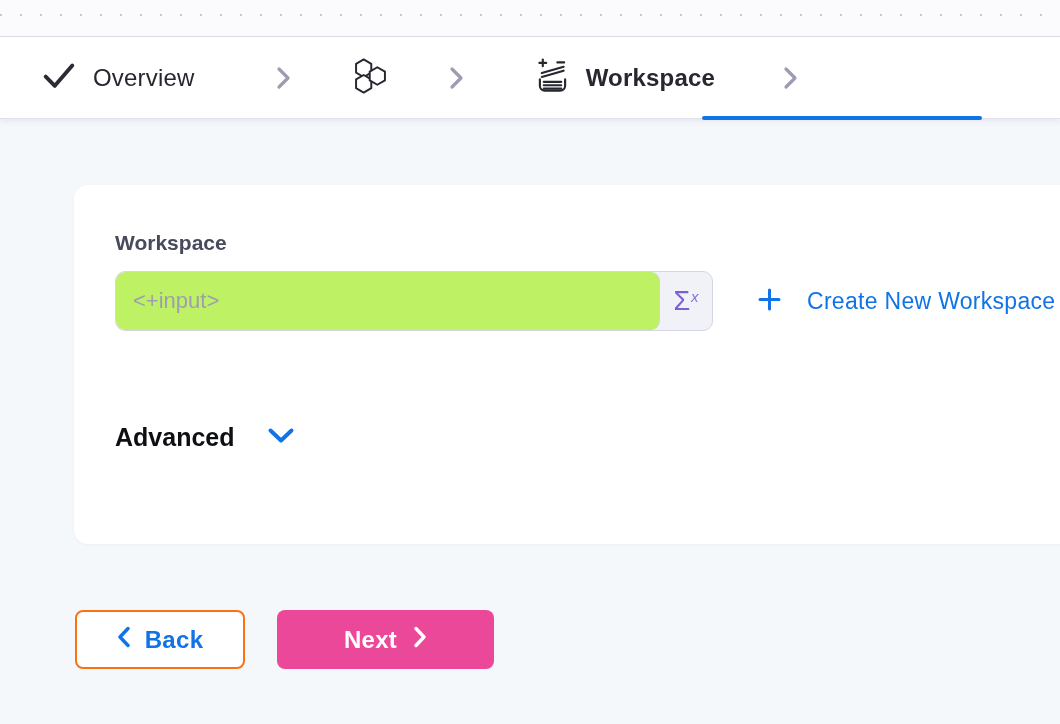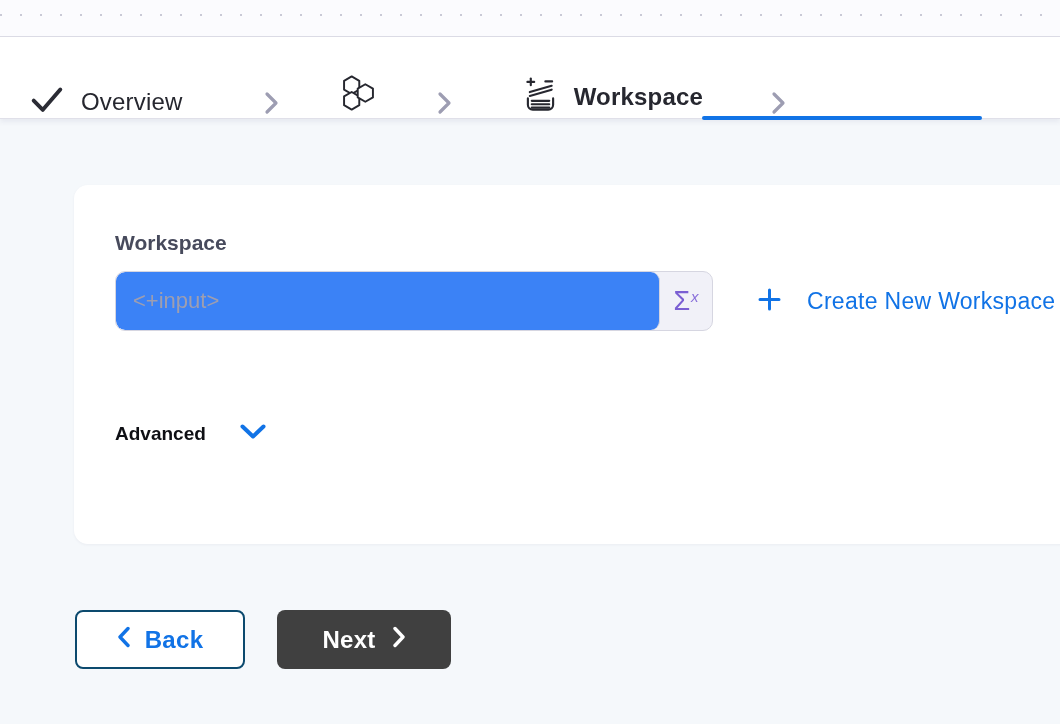--- a/index.html
+++ b/index.html
@@ -22,22 +22,22 @@
   }
 
   
   .stepper-bar {
     position: relative;
     height: 82px;
     background: #ffffff;
     border-bottom: 1px solid #e0e0e9;
     box-shadow: 0 3px 5px rgba(70,70,110,0.08);
     display: flex;
-    align-items: flex-end;
-    padding-left: 30px;
+    align-items: center;
+    padding-left: 42px;
     z-index: 1;
   }
   .step {
     display: flex;
     align-items: center;
     gap: 17px;
     cursor: pointer;
   }
   .step-label {
     font-size: 24px;
@@ -84,21 +84,21 @@
     width: 598px;
     height: 60px;
     border: 1px solid #d6d6e1;
     border-radius: 10px;
     background: #f1f1f8;
     overflow: hidden;
   }
   .field-input {
     flex: 1;
     min-width: 0;
-    background: #3b82f6;
+    background: #bef264;
     border: none;
     border-right: 1px solid #d3d3e0;
     border-radius: 9px;
     outline: none;
     padding: 0 17px;
     font-family: "Liberation Sans", sans-serif;
     font-size: 22px;
     color: #3a3a47;
   }
   .field-input::placeholder { color: #9e9eb0; opacity: 1; }
@@ -133,21 +133,21 @@
     letter-spacing: 0.3px;
   }
   .advanced-row {
     margin-top: 92px;
     display: flex;
     align-items: center;
     gap: 33px;
     cursor: pointer;
   }
   .advanced-label {
-    font-size: 19px;
+    font-size: 25px;
     font-weight: 700;
     color: #0e0f14;
   }
 
   
   .actions {
     margin-top: 66px;
     margin-left: 75px;
     display: flex;
     gap: 32px;
@@ -160,27 +160,27 @@
     justify-content: center;
     font-family: "Liberation Sans", sans-serif;
     font-size: 24px;
     font-weight: 700;
     cursor: pointer;
     letter-spacing: 0.3px;
   }
   .btn-back {
     width: 170px;
     background: #ffffff;
-    border: 2px solid #0c4a6e;
+    border: 2px solid #f97316;
     color: #1173e6;
     gap: 15px;
   }
   .btn-next {
-    width: 174px;
-    background: #404040;
+    width: 217px;
+    background: #ec4899;
     border: none;
     color: #ffffff;
     gap: 17px;
   }
 </style>
 </head>
 <body>
 
 <div class="dots-strip"></div>
 

